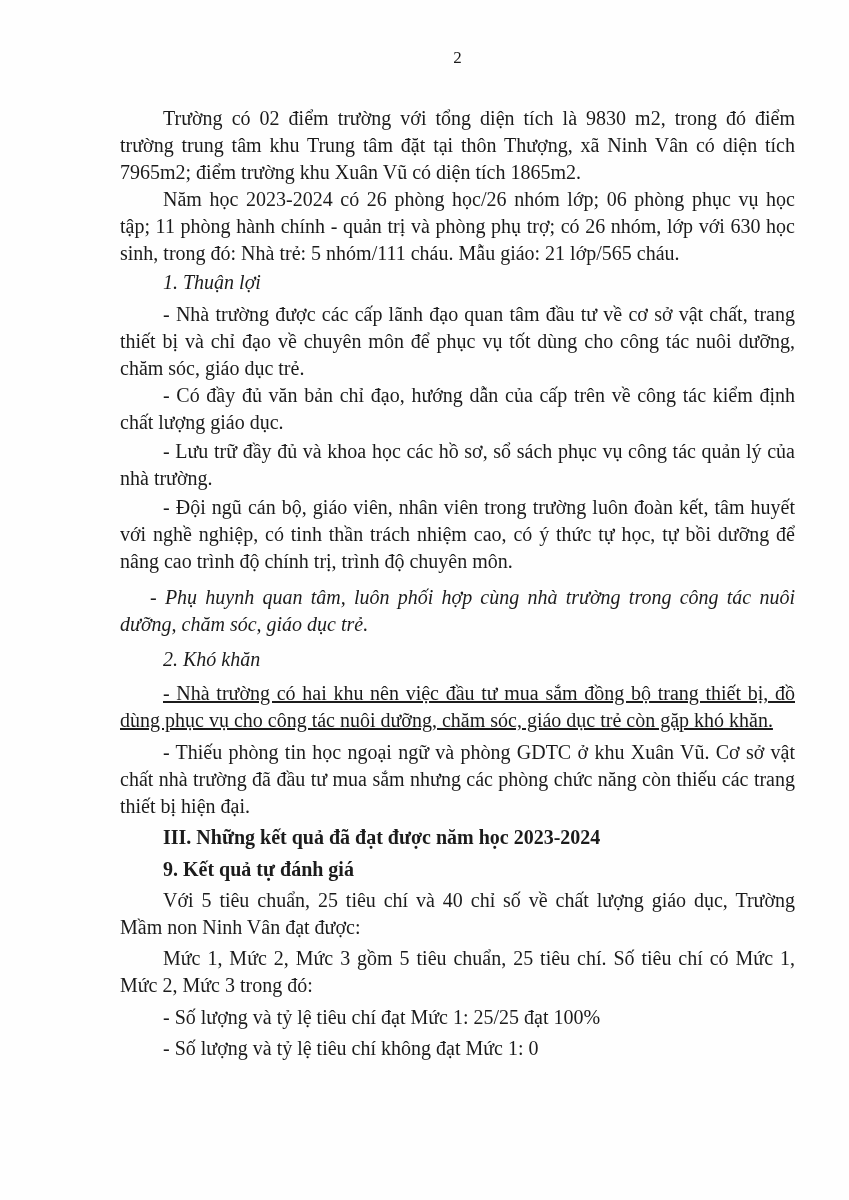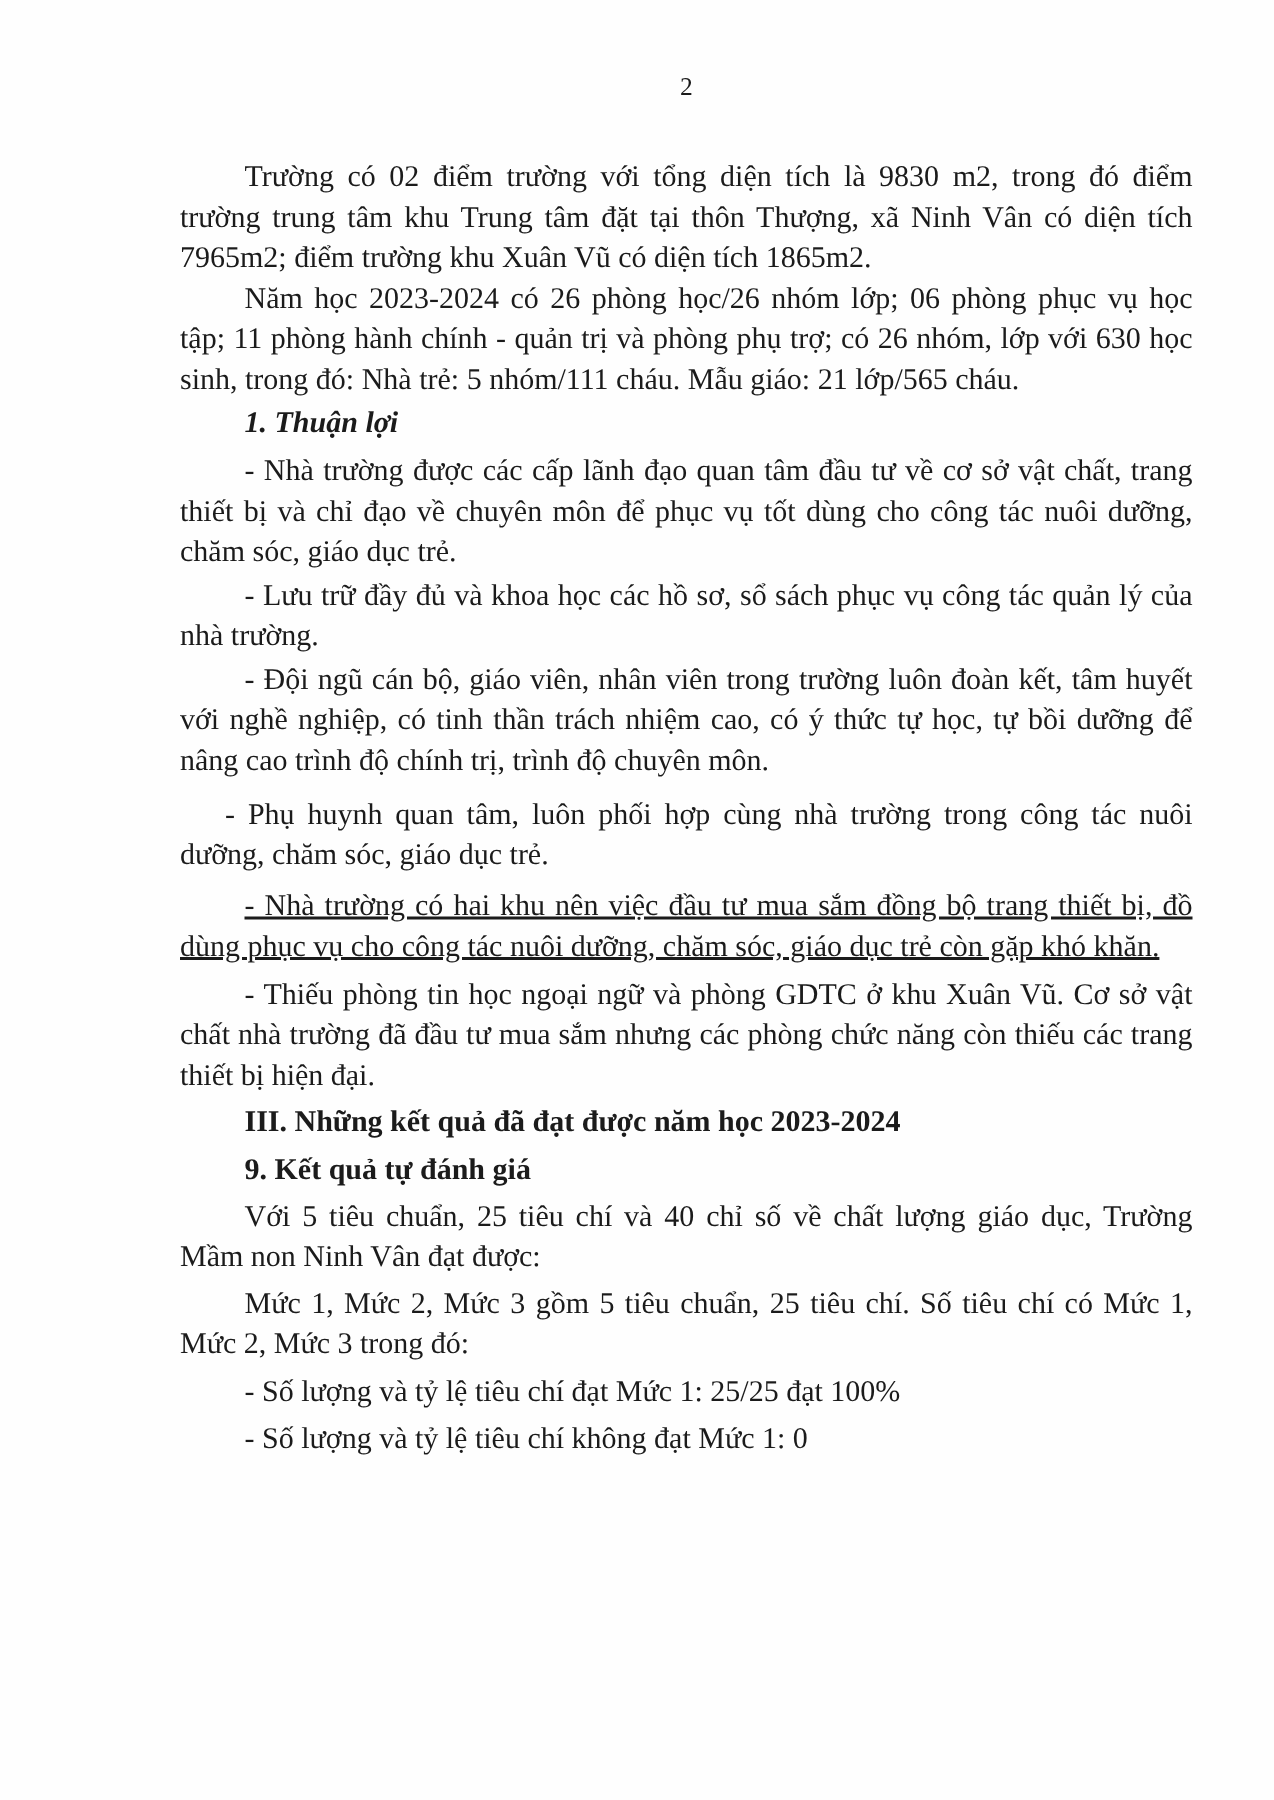--- a/index.html
+++ b/index.html
@@ -25,29 +25,29 @@
     font-size: 17px;
     line-height: 20px;
     margin-bottom: 37px;
   }
   .page p {
     margin: 0;
     text-align: justify;
     text-indent: 43px;
   }
   .h-bi {
-    font-weight: bold;
+    font-weight: normal;
     font-style: italic;
     text-align: left !important;
   }
   .h-b {
     font-weight: bold;
     text-align: left;
   }
-  .indent-sm { text-indent: 30px !important; }
+  .indent-sm { text-indent: 30px !important; font-style: italic; }
   .mt2 { margin-top: 2px !important; }
   .mt4 { margin-top: 4px !important; }
   .mt5 { margin-top: 5px !important; }
   .mt7 { margin-top: 7px !important; text-decoration: underline; }
   .mt8 { margin-top: 8px !important; }
   .mt9 { margin-top: 9px !important; }
 </style>
 </head>
 <body>
 
@@ -57,27 +57,29 @@
 
   <p>Trường có 02 điểm trường với tổng diện tích là 9830 m2, trong đó điểm trường trung tâm khu Trung tâm đặt tại thôn Thượng, xã Ninh Vân có diện tích 7965m2; điểm trường khu Xuân Vũ có diện  tích 1865m2.</p>
 
   <p>Năm học 2023-2024 có 26 phòng học/26 nhóm lớp; 06 phòng phục vụ học tập; 11 phòng hành chính - quản trị và phòng phụ trợ; có 26 nhóm, lớp với 630 học sinh, trong đó: Nhà trẻ: 5 nhóm/111 cháu. Mẫu giáo: 21 lớp/565 cháu.</p>
 
 
   <p class="h-bi mt2">1. Thuận lợi</p>
 
   <p class="mt5">- Nhà trường được các cấp lãnh đạo quan tâm đầu tư về cơ sở vật chất, trang thiết bị và chỉ đạo về chuyên môn để phục vụ tốt dùng cho công tác nuôi dưỡng, chăm sóc, giáo dục trẻ.</p>
 
+  <p>- Có đầy đủ văn bản chỉ đạo, hướng dẫn của cấp trên về công tác kiểm định chất lượng giáo dục.</p>
 
   <p class="mt2">- Lưu trữ đầy đủ và khoa học các hồ sơ, sổ sách phục vụ công tác quản lý của nhà trường.</p>
 
   <p class="mt2">- Đội ngũ cán bộ, giáo viên, nhân viên trong trường luôn đoàn kết, tâm huyết với nghề nghiệp, có tinh thần trách nhiệm cao, có ý thức tự học, tự bồi dưỡng để nâng cao trình độ chính trị, trình độ chuyên môn.</p>
 
   <p class="indent-sm mt9">- Phụ huynh quan tâm, luôn phối hợp cùng nhà trường trong công tác nuôi dưỡng, chăm sóc, giáo dục trẻ.</p>
 
+  <p class="h-bi mt8">2. Khó khăn</p>
 
   <p class="mt7">- Nhà trường có hai khu nên việc đầu tư mua sắm đồng bộ trang thiết bị, đồ dùng phục vụ cho công tác nuôi dưỡng, chăm sóc, giáo dục trẻ còn gặp khó khăn.</p>
 
   <p class="mt5">- Thiếu phòng tin học ngoại ngữ và phòng GDTC ở khu Xuân Vũ. Cơ sở vật chất nhà trường đã đầu tư mua sắm nhưng các phòng chức năng còn thiếu các trang thiết bị hiện đại.</p>
 
   <p class="h-b mt4">III. Những kết quả đã đạt được năm học 2023-2024</p>
 
   <p class="h-b mt5">9. Kết quả tự đánh giá</p>
 
   <p class="mt4">Với 5 tiêu chuẩn, 25 tiêu chí và 40 chỉ số về chất lượng giáo dục, Trường Mầm non Ninh Vân đạt được:</p>

